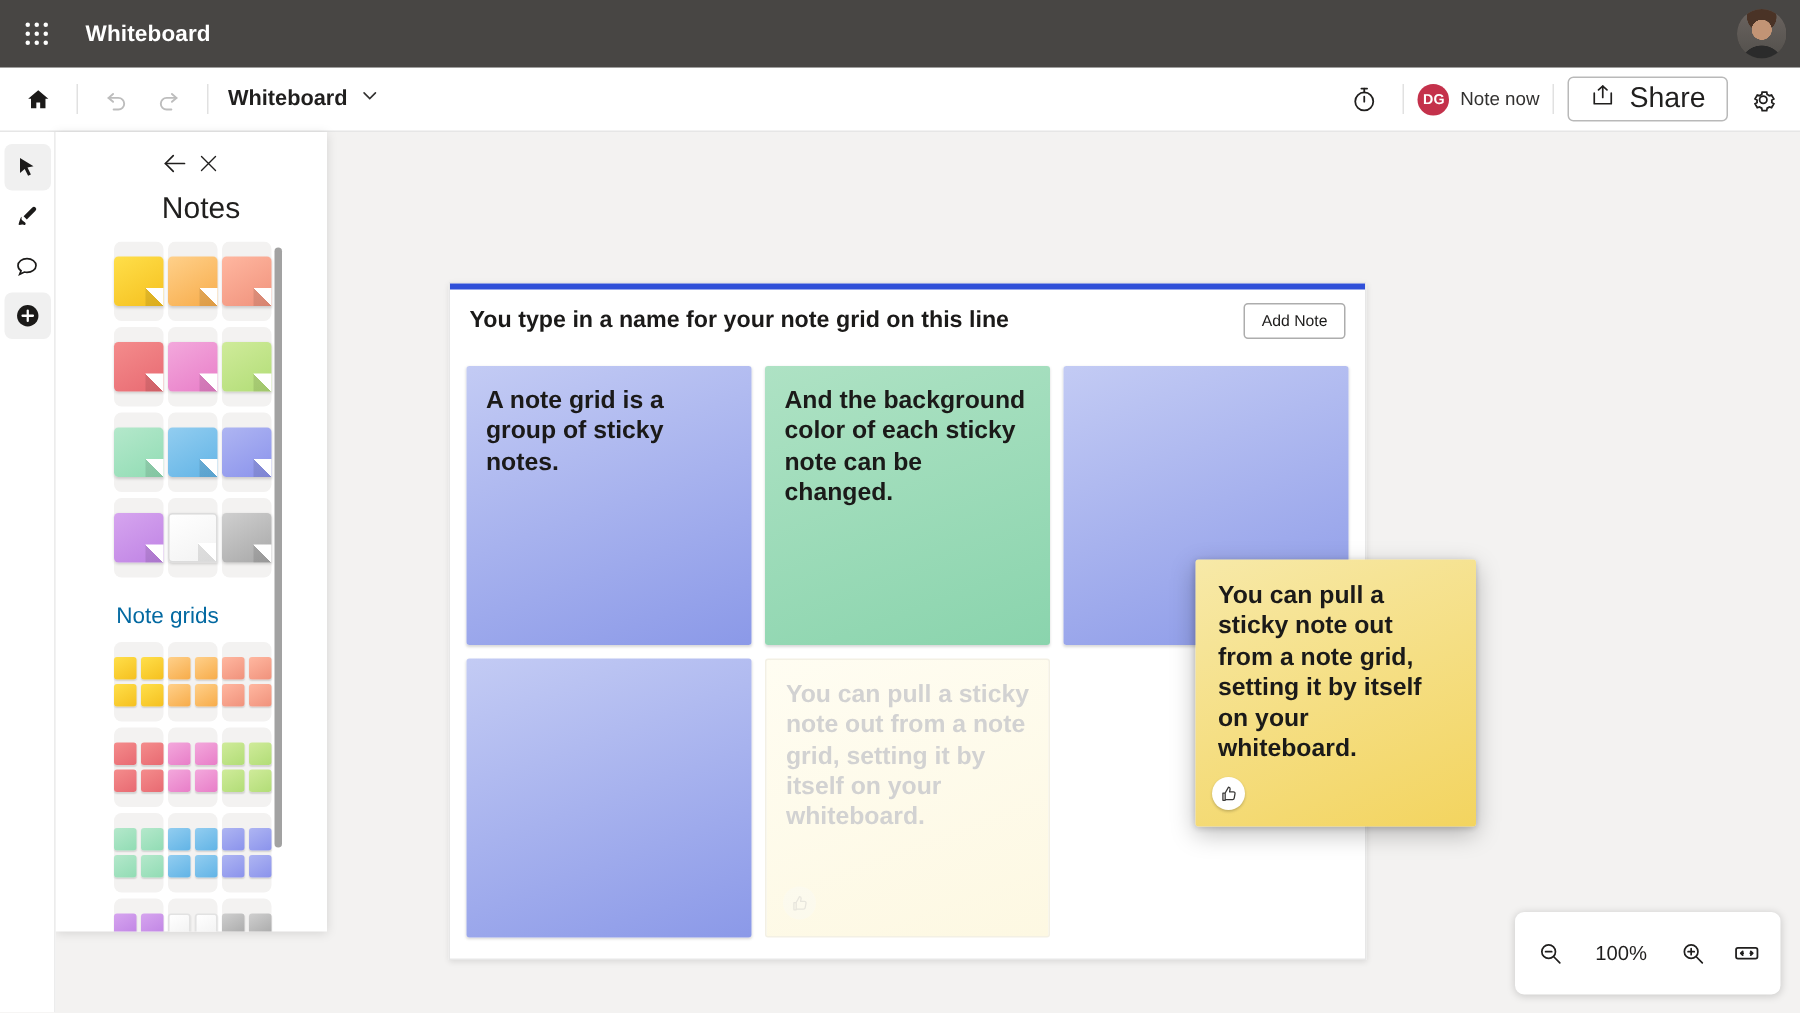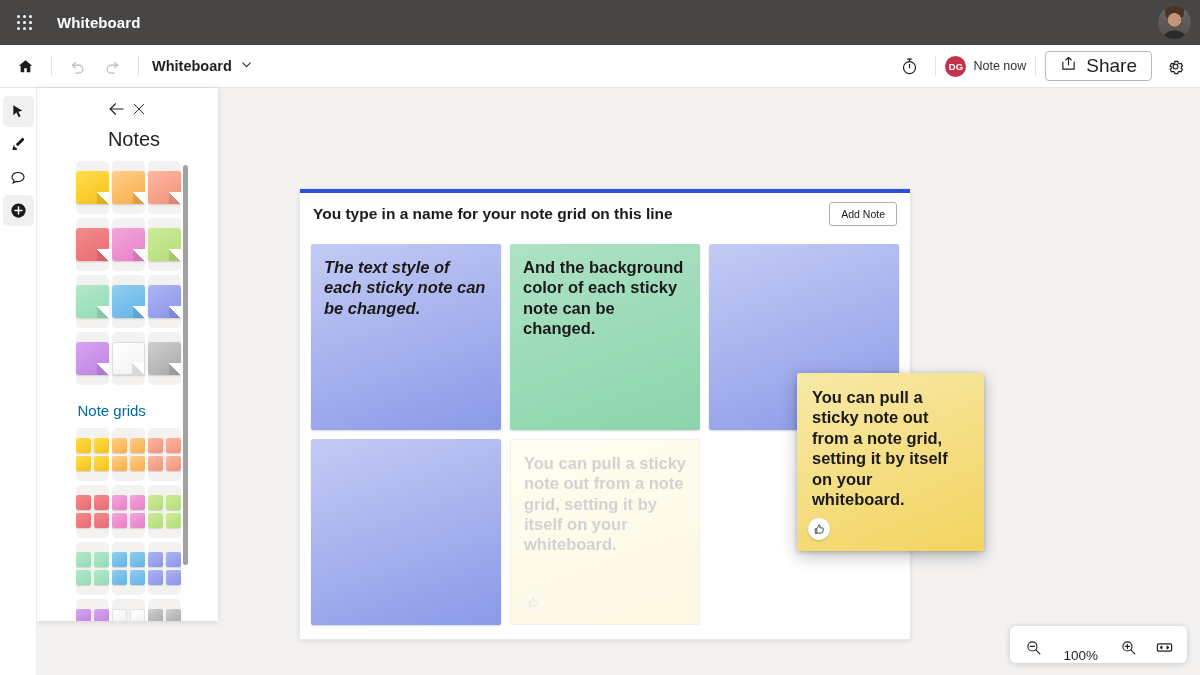--- a/index.html
+++ b/index.html
@@ -167,23 +167,23 @@
     position: absolute; left: 579px; top: 285px; width: 187px; height: 178px;
     border-radius: 2px; padding: 14px 15px 0 15px;
     background: linear-gradient(157deg, #f7e9a8 0%, #f3d45f 100%);
     box-shadow: 0 5px 16px rgba(0,0,0,.26), 0 1px 4px rgba(0,0,0,.18);
     font-size: 16.5px; line-height: 1.235; font-weight: 700; color: #1b1a19;
     z-index: 20; cursor: move;
   }
 
   
   .zoombar {
-    position: absolute; right: 13px; bottom: 12px; height: 37px;
+    position: absolute; right: 13px; bottom: 12px; height: 55px;
     background: #ffffff; border-radius: 6px; box-shadow: 0 1px 6px rgba(0,0,0,.18);
-    display: flex; align-items: flex-end; padding: 0 6px; gap: 2px; z-index: 30;
+    display: flex; align-items: center; padding: 0 6px; gap: 2px; z-index: 30;
   }
   .zbtn { width: 34px; height: 32px; border-radius: 4px; cursor: pointer;
     display: flex; align-items: center; justify-content: center; color: #201f1e; }
   .zlevel { font-size: 13.5px; color: #201f1e; padding: 0 11px; cursor: pointer; }
 </style>
 </head>
 <body>
 
 <div class="appbar">
   <div class="waffle">
@@ -445,22 +445,22 @@
 
   <div class="canvas">
 
     <div class="notegrid">
       <div class="ng-accent"></div>
       <div class="ng-head">
         <div class="ng-title">You type in a name for your note grid on this line</div>
         <button class="addnote">Add Note</button>
       </div>
       <div class="ng-body" id="gridnotes">
-          <div class="note bi" style="background: linear-gradient(160deg, rgb(195, 203, 244) 0%, rgb(139, 153, 232) 100%);">
-            <div>The text style of each sticky note can be changed.</div>
+          <div class="note b" style="background: linear-gradient(160deg, rgb(195, 203, 244) 0%, rgb(139, 153, 232) 100%);">
+            <div>A note grid is a group of sticky notes.</div>
           </div>
           <div class="note b" style="background: linear-gradient(160deg, rgb(174, 226, 196) 0%, rgb(138, 212, 173) 100%);">
             <div>And the background color of each sticky note can be changed.</div>
           </div>
           <div class="note b" style="background: linear-gradient(160deg, rgb(195, 203, 244) 0%, rgb(139, 153, 232) 100%);">
             <div></div>
           </div>
           <div class="note b" style="background: linear-gradient(160deg, rgb(195, 203, 244) 0%, rgb(139, 153, 232) 100%);">
             <div></div>
           </div>

